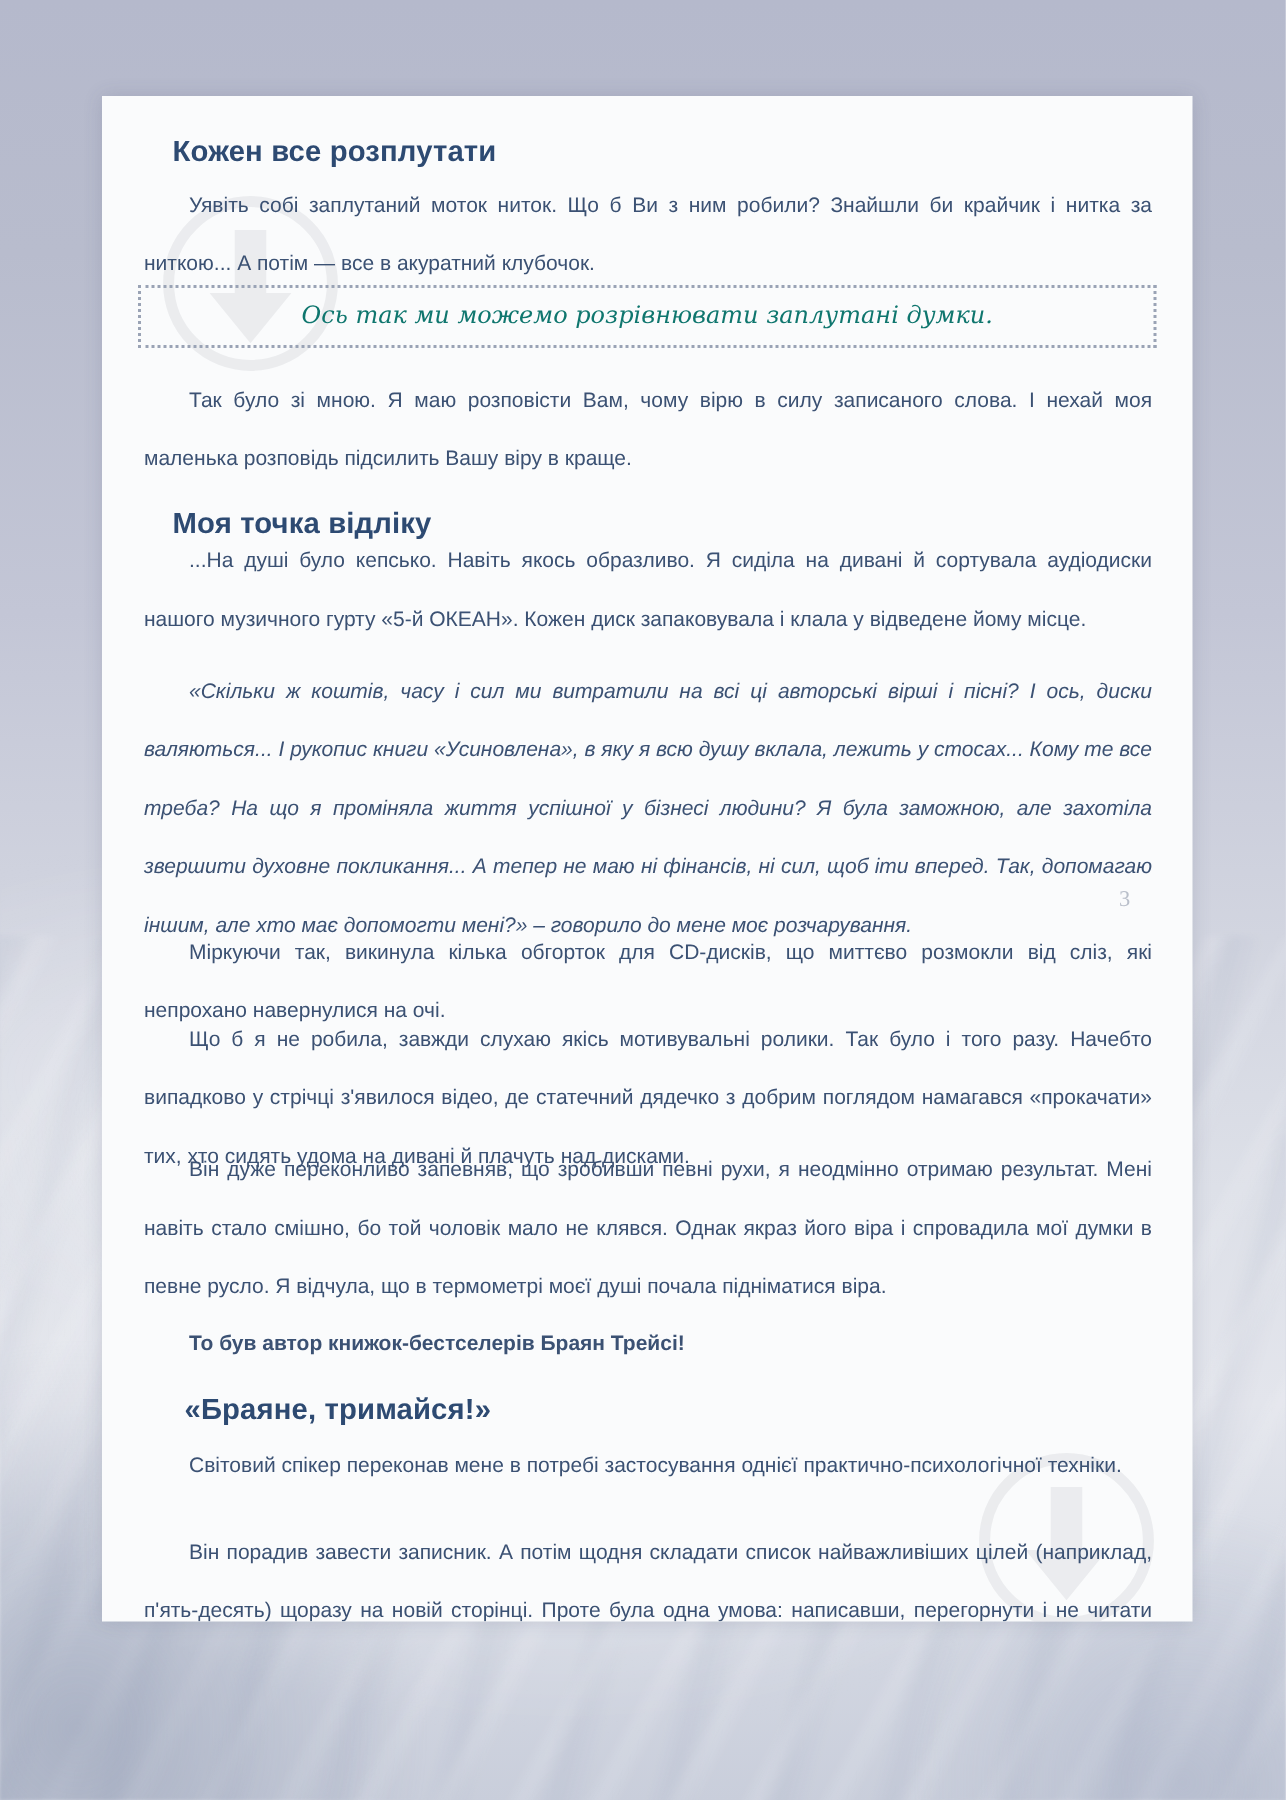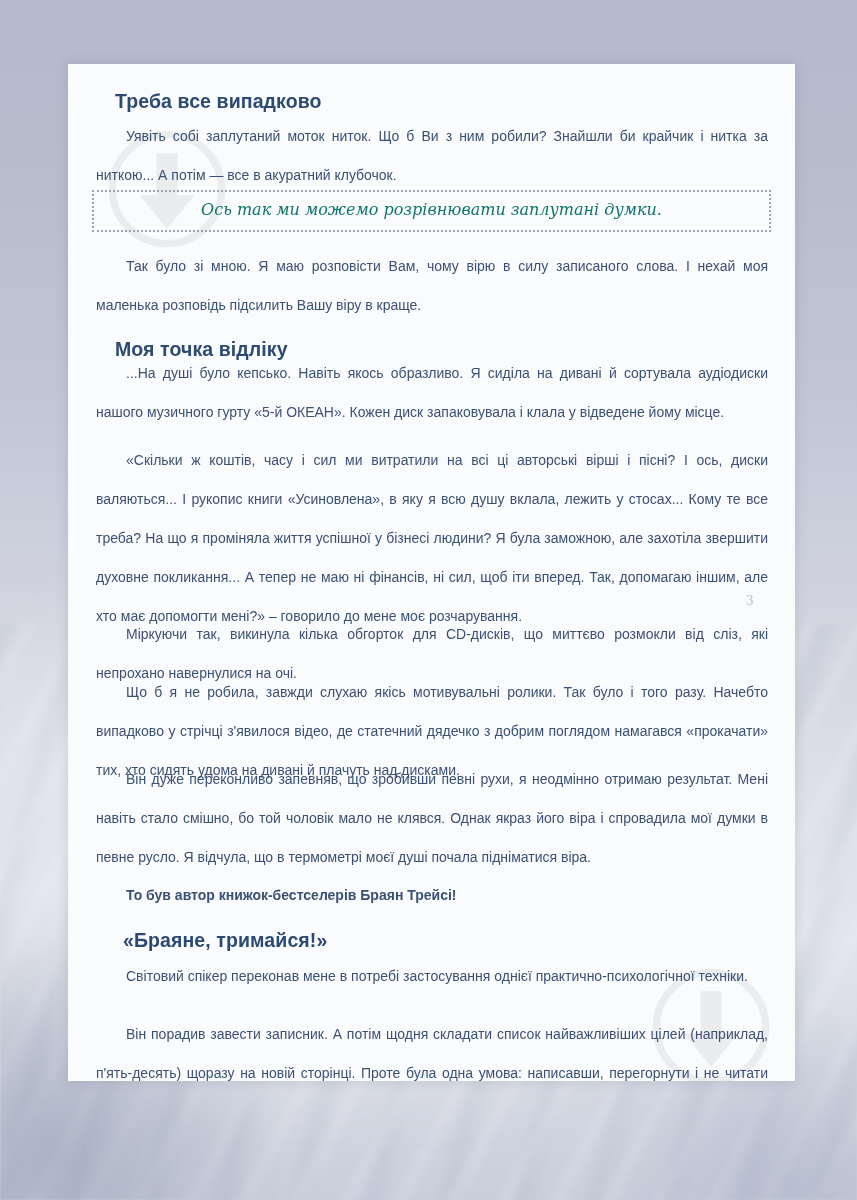--- a/index.html
+++ b/index.html
@@ -148,21 +148,21 @@
   <div class="watermark wm-2">
     <svg viewBox="0 0 120 120" width="126" height="126" aria-hidden="true">
       <circle cx="60" cy="60" r="52" fill="none" stroke="#c9cbd0" stroke-width="7"></circle>
       <path d="M50 26 h20 v40 h16 L60 98 L34 66 h16 z" fill="#c9cbd0"></path>
     </svg>
   </div>
 
   <div class="folio" style="left:678px; top:528px;">3</div>
 
   <div class="block" style="left:47px; top:26px; width:635px;">
-    <h2 class="heading">Треба все випадково</h2>
+    <h2 class="heading">Кожен все розплутати</h2>
   </div>
 
   <div class="block" style="left:28px; top:53px; width:672px;">
     <p class="body">Уявіть собі заплутаний моток ниток. Що б Ви з ним робили? Знайшли би крайчик і нитка за ниткою... А потім  —  все в акуратний клубочок.</p>
   </div>
 
   <div class="block callout" style="left:24px; top:126px; width:679px;">
     <p class="callout-text">Ось так ми можемо розрівнювати заплутані думки.</p>
   </div>
 
@@ -171,21 +171,21 @@
   </div>
 
   <div class="block" style="left:47px; top:262px; width:635px;margin-top:12px;">
     <h2 class="heading">Моя точка відліку</h2>
   </div>
 
   <div class="block" style="left:28px; top:290px; width:672px;">
     <p class="body">...На душі було кепсько. Навіть якось образливо. Я сиділа на дивані й сортувала аудіодиски нашого музичного гурту «5-й ОКЕАН». Кожен диск запаковувала і клала у відведене йому місце.</p>
   </div>
 
-  <div class="block" style="left:28px; top:377px; width:672px;">
+  <div class="block" style="left:28px; top:377px; width:672px;font-style:italic;">
     <p class="body">«Скільки ж коштів, часу і сил ми витратили на всі ці авторські вірші і пісні? І ось, диски валяються... І рукопис книги «Усиновлена», в яку я всю душу вклала, лежить у стосах... Кому те все треба? На що я проміняла життя успішної у бізнесі людини? Я була заможною, але захотіла звершити духовне покликання...  А тепер не маю ні фінансів, ні сил, щоб іти вперед. Так, допомагаю іншим, але хто має допомогти мені?» – говорило до мене моє розчарування.</p>
   </div>
 
   <div class="block" style="left:28px; top:551px; width:672px;">
     <p class="body">Міркуючи так, викинула кілька обгорток для CD-дисків, що миттєво розмокли від сліз, які непрохано навернулися на очі.</p>
   </div>
 
   <div class="block" style="left:28px; top:609px; width:672px;">
     <p class="body">Що б я не робила, завжди слухаю якісь мотивувальні ролики. Так було і того разу. Начебто випадково у стрічці з'явилося відео, де статечний дядечко з добрим поглядом намагався «прокачати» тих, хто сидять удома на дивані й плачуть над дисками.</p>
   </div>

